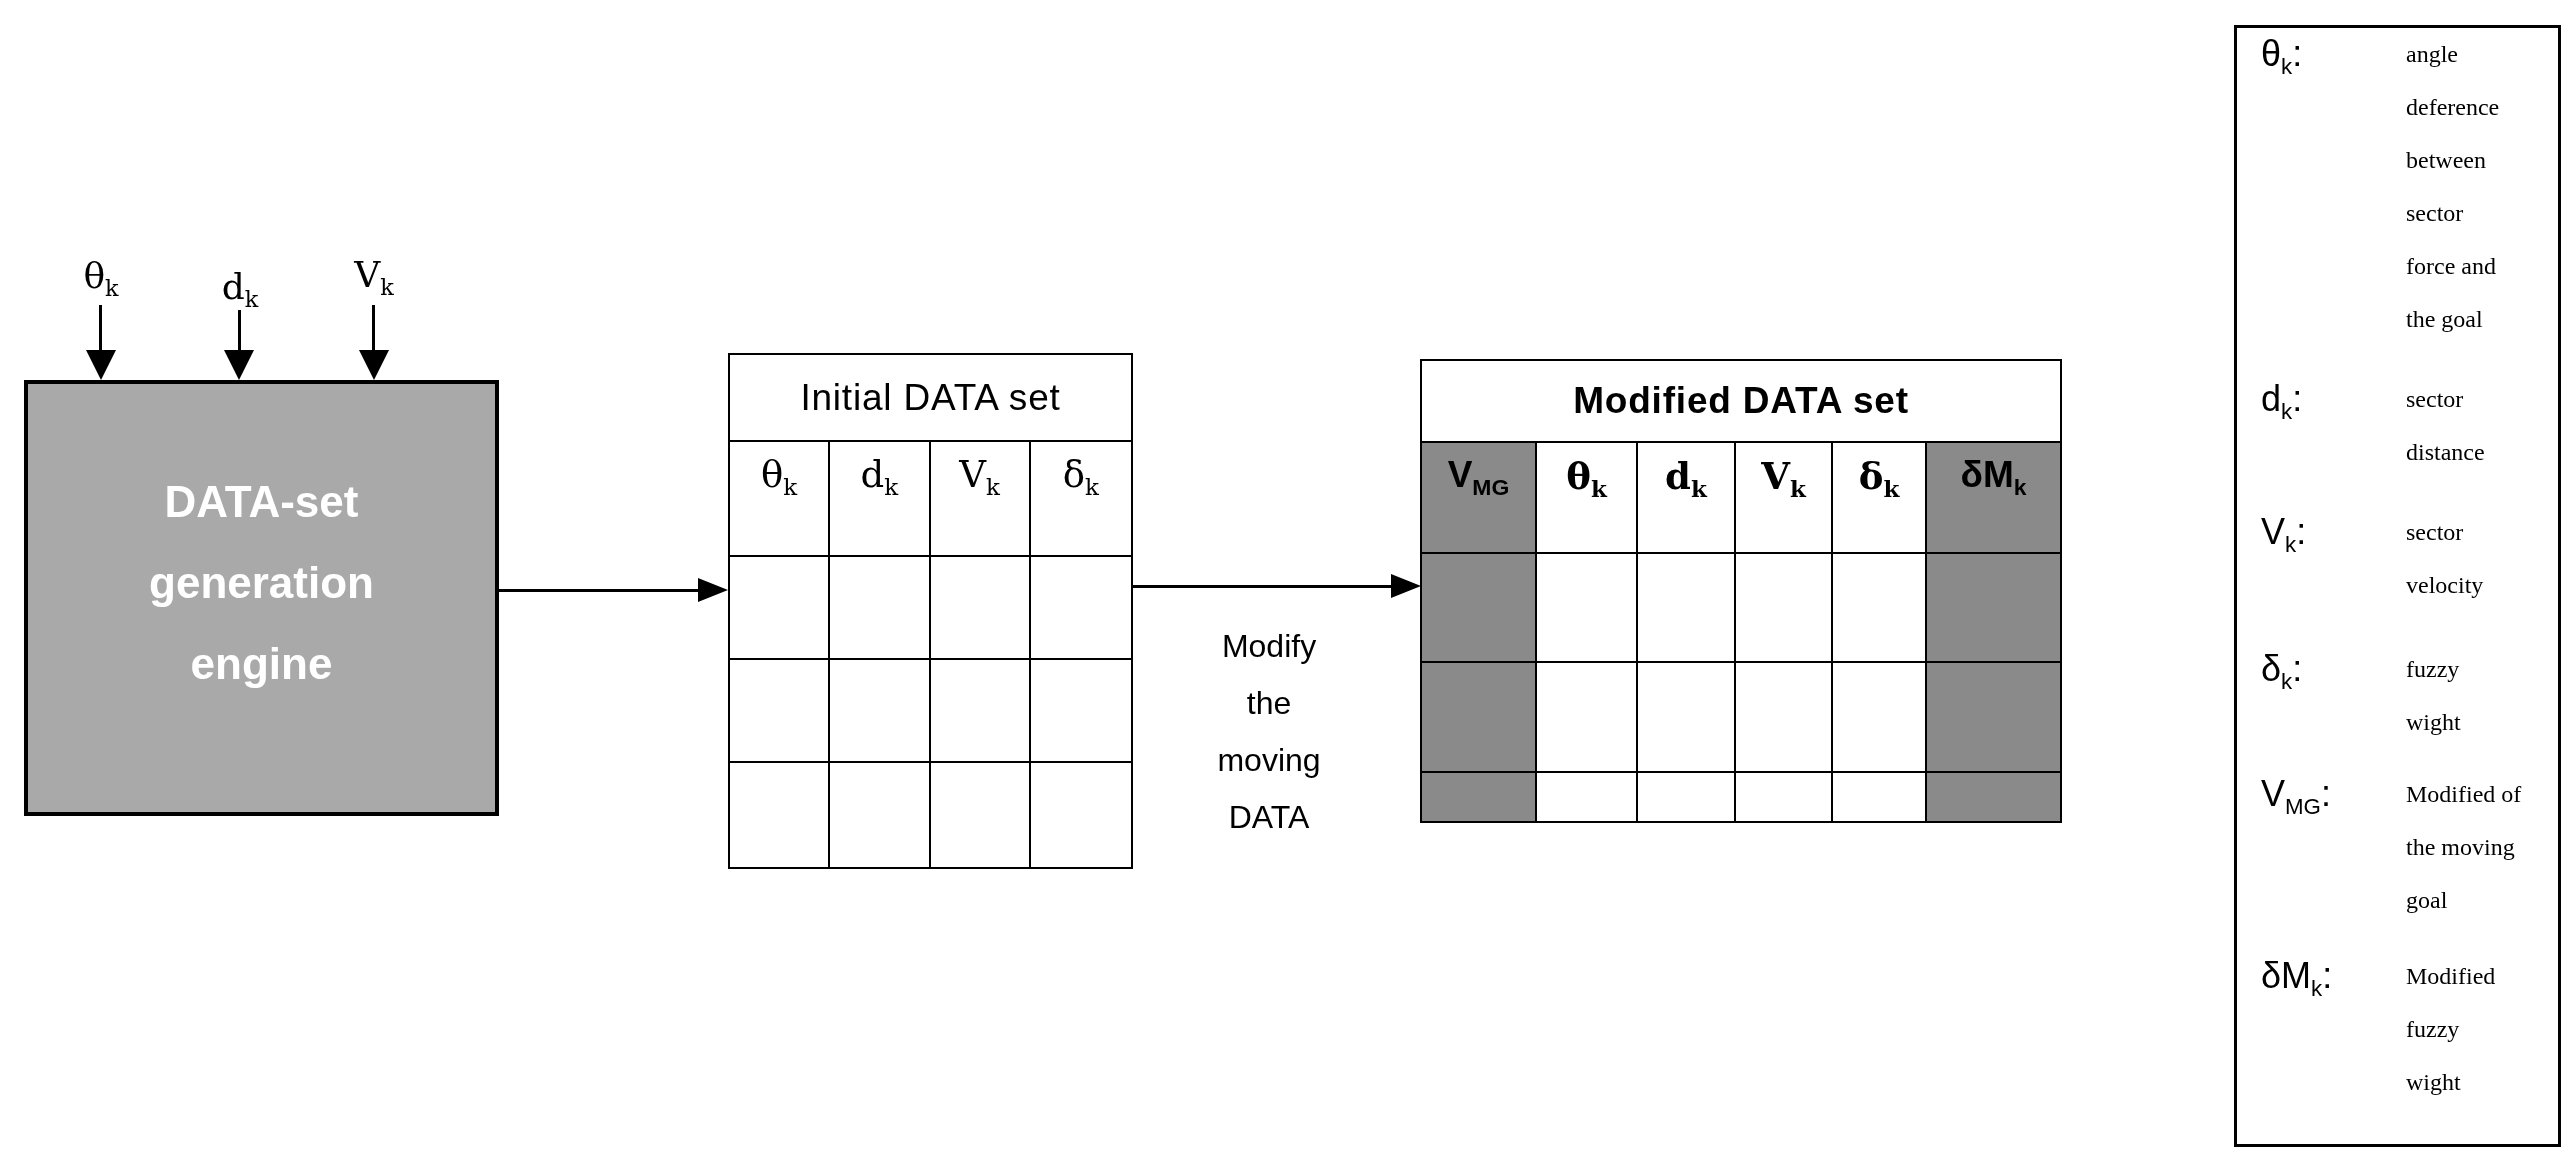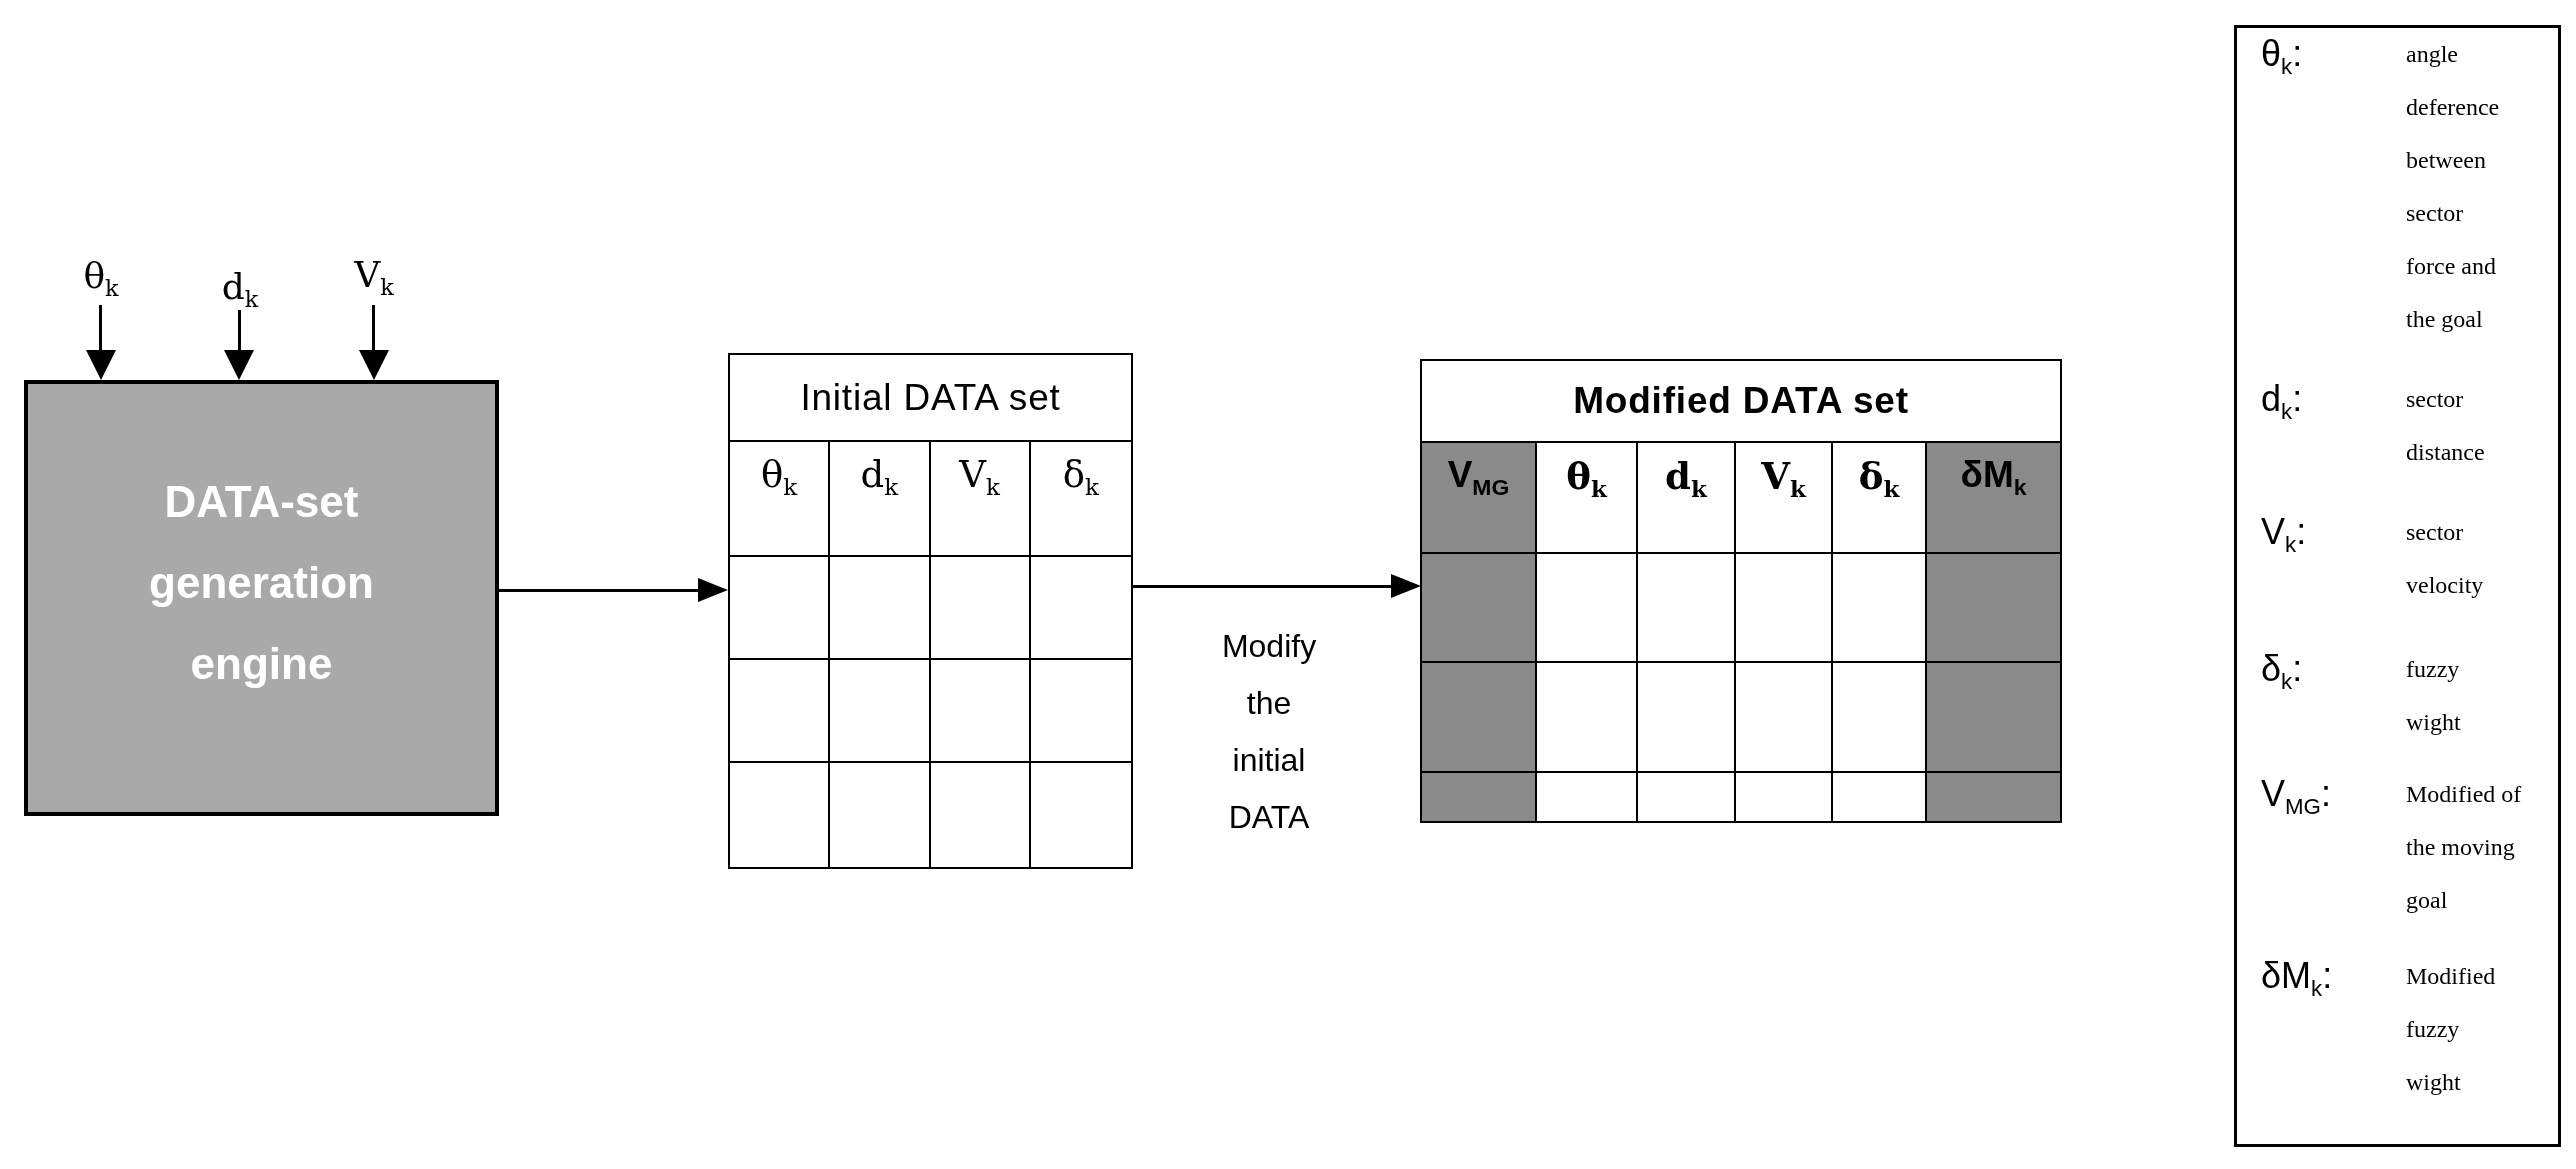--- a/index.html
+++ b/index.html
@@ -173,21 +173,21 @@
     <div class="cell lr"></div>
     <div class="cell lr"></div>
     <div class="cell lc lr"></div>
   </div>
 
   <div class="hshaft" style="left:1132px; top:585px; width:260px;"></div>
   <div class="rhead" style="left:1391px; top:574px;"></div>
 
   <div class="modify-label">Modify
 the
-initial
+moving
 DATA</div>
 
   <div class="dtable t-modified">
     <div class="title-cell">Modified DATA set</div>
     <div class="cell head g">
         <span class="hsym sans"><span>V</span><sub>MG</sub></span>
       </div>
     <div class="cell head">
         <span class="hsym"><span>θ</span><sub>k</sub></span>
       </div>

